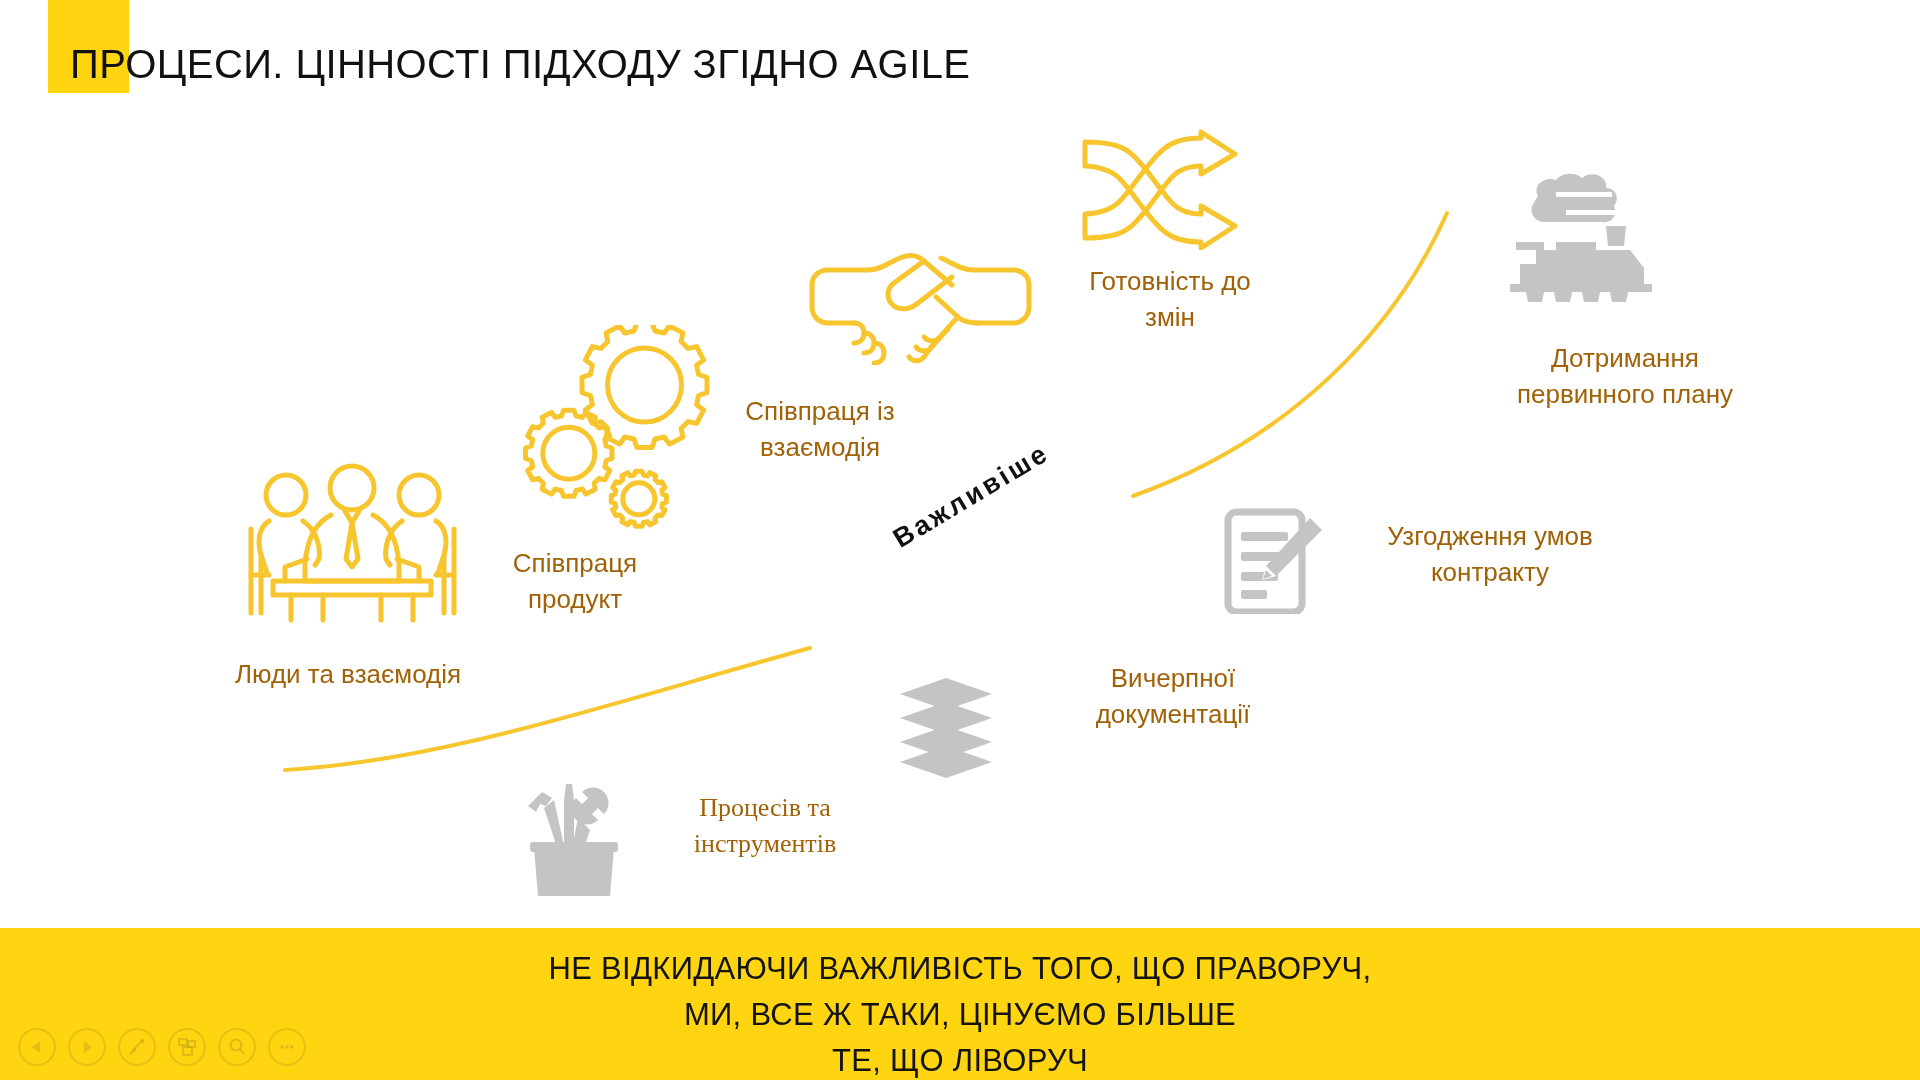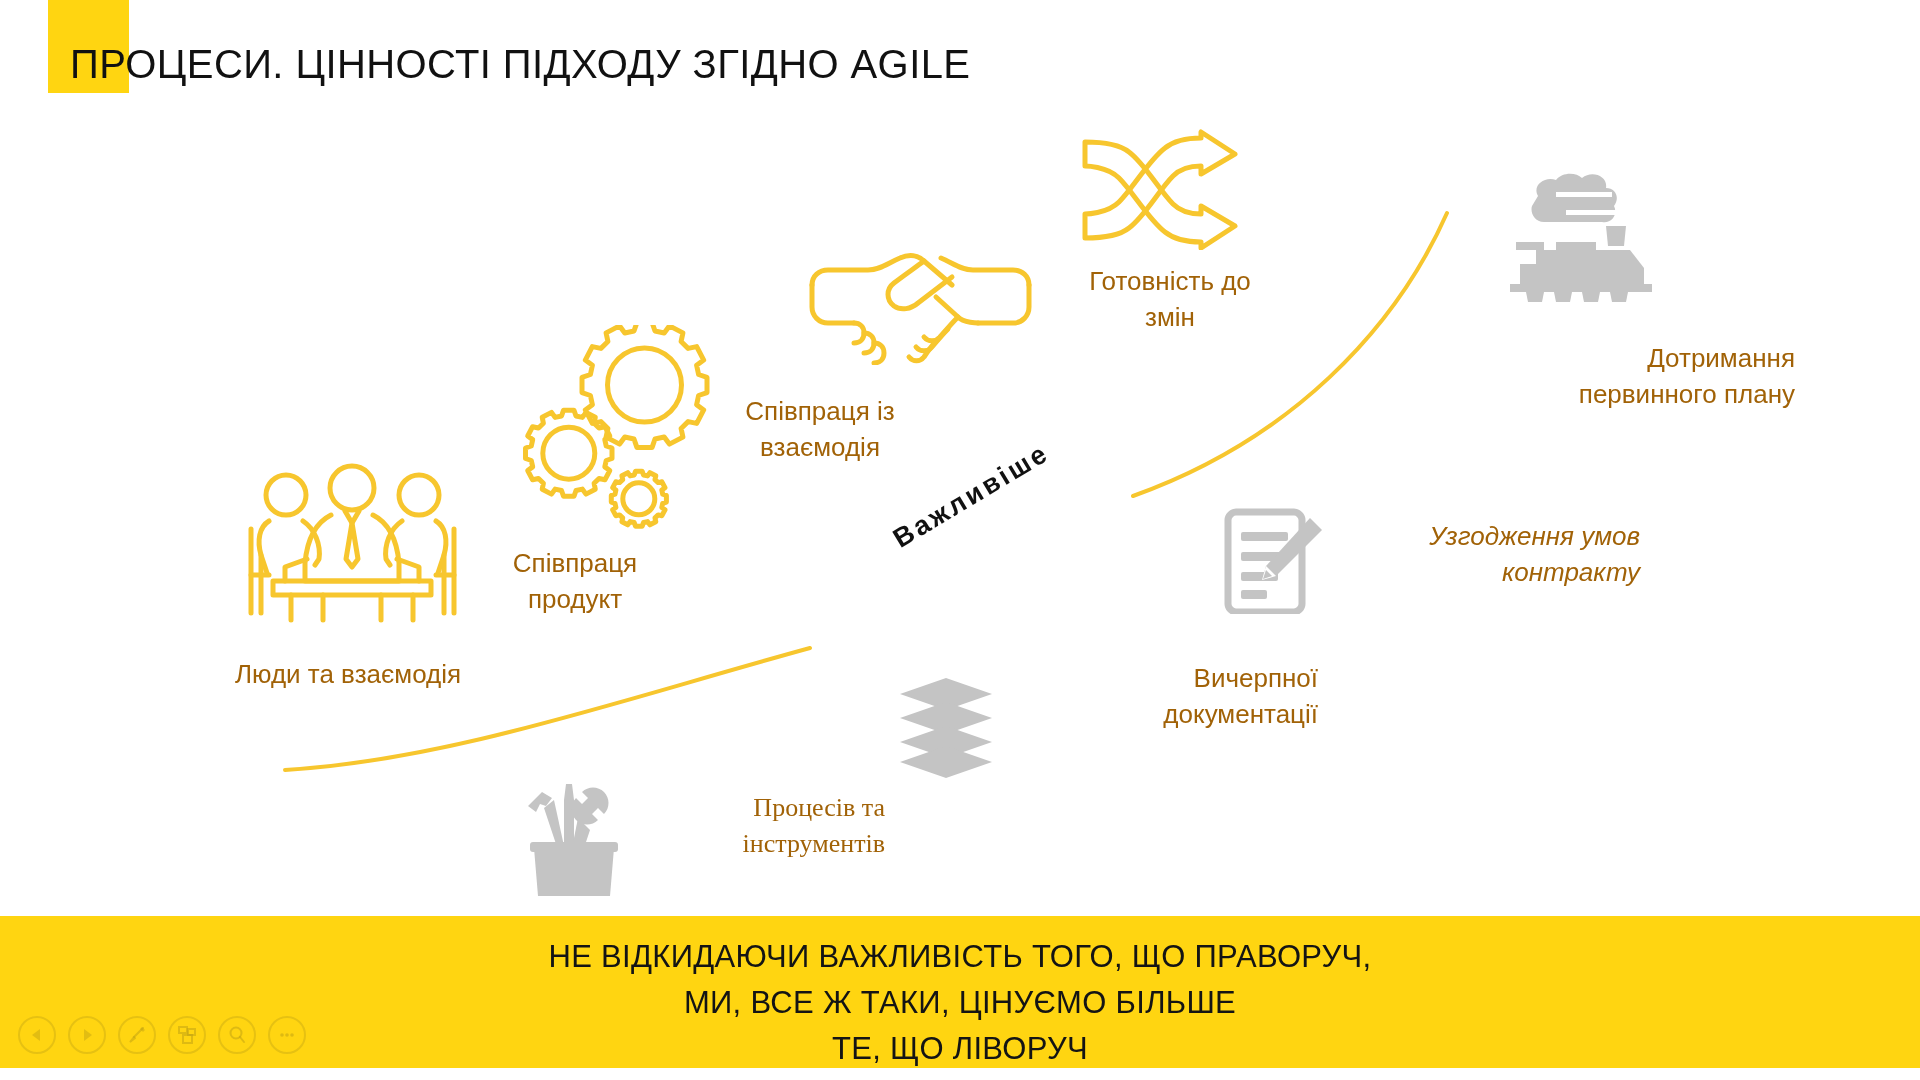--- a/index.html
+++ b/index.html
@@ -56,21 +56,21 @@
     position: absolute;
   }
   .node-label {
     position: absolute;
     font-size: 26px;
     line-height: 36px;
     color: #a16207;
     white-space: pre-line;
   }
   .node-label.center { text-align: center; }
-  .node-label.left { text-align: right; }
+  .node-label.left { text-align: center; }
 
   .icon-wrap { position: absolute; }
   .icon-wrap svg { display: block; }
 
   
   #curves {
     position: absolute;
     left: 0; top: 0;
     width: 1920px; height: 1080px;
     pointer-events: none;
@@ -87,21 +87,21 @@
     color: #111111;
     transform: rotate(-31deg);
     transform-origin: left top;
     white-space: nowrap;
   }
 
   
   #bottom-banner {
     position: absolute;
     left: 0;
-    bottom: 12px;
+    bottom: 0;
     width: 1920px;
     height: 152px;
     background: var(--yellow, #ffd511);
   }
   #banner-text {
     position: absolute;
     left: 0;
     top: 18px;
     width: 1920px;
     text-align: center;
@@ -312,21 +312,21 @@
           <rect x="19" y="44" width="47" height="9" rx="2"></rect>
           <rect x="19" y="64" width="37" height="9" rx="2"></rect>
           <rect x="19" y="82" width="26" height="9" rx="2"></rect>
 
           <path d="M 88 10 L 100 22 L 54 68 L 40 72 L 44 58 Z"></path>
           <path d="M 40 72 L 44 58 L 54 68 Z" fill="#ffffff"></path>
           <path d="M 41 71 L 44 62 L 50 68 Z"></path>
         </g>
       </svg>
     </div>
-    <div class="node-label left" style="left:1340px; top:518px; width:300px;font-style:italic;">Узгодження умов
+    <div class="node-label left" style="left:1340px; top:518px; width:300px;">Узгодження умов
 контракту</div>
   </div>
 
   <div class="node">
     <div class="icon-wrap" style="left:1510px; top:172px;">
       <svg width="142" height="130" viewBox="0 0 142 130">
         <g fill="#c4c4c4">
 
           <path d="M 28 24 C 22 14 34 4 46 8 C 52 0 66 0 72 6 C 82 -2 98 4 96 16
                    C 106 16 110 26 104 34 C 108 42 102 52 92 50 L 34 50

